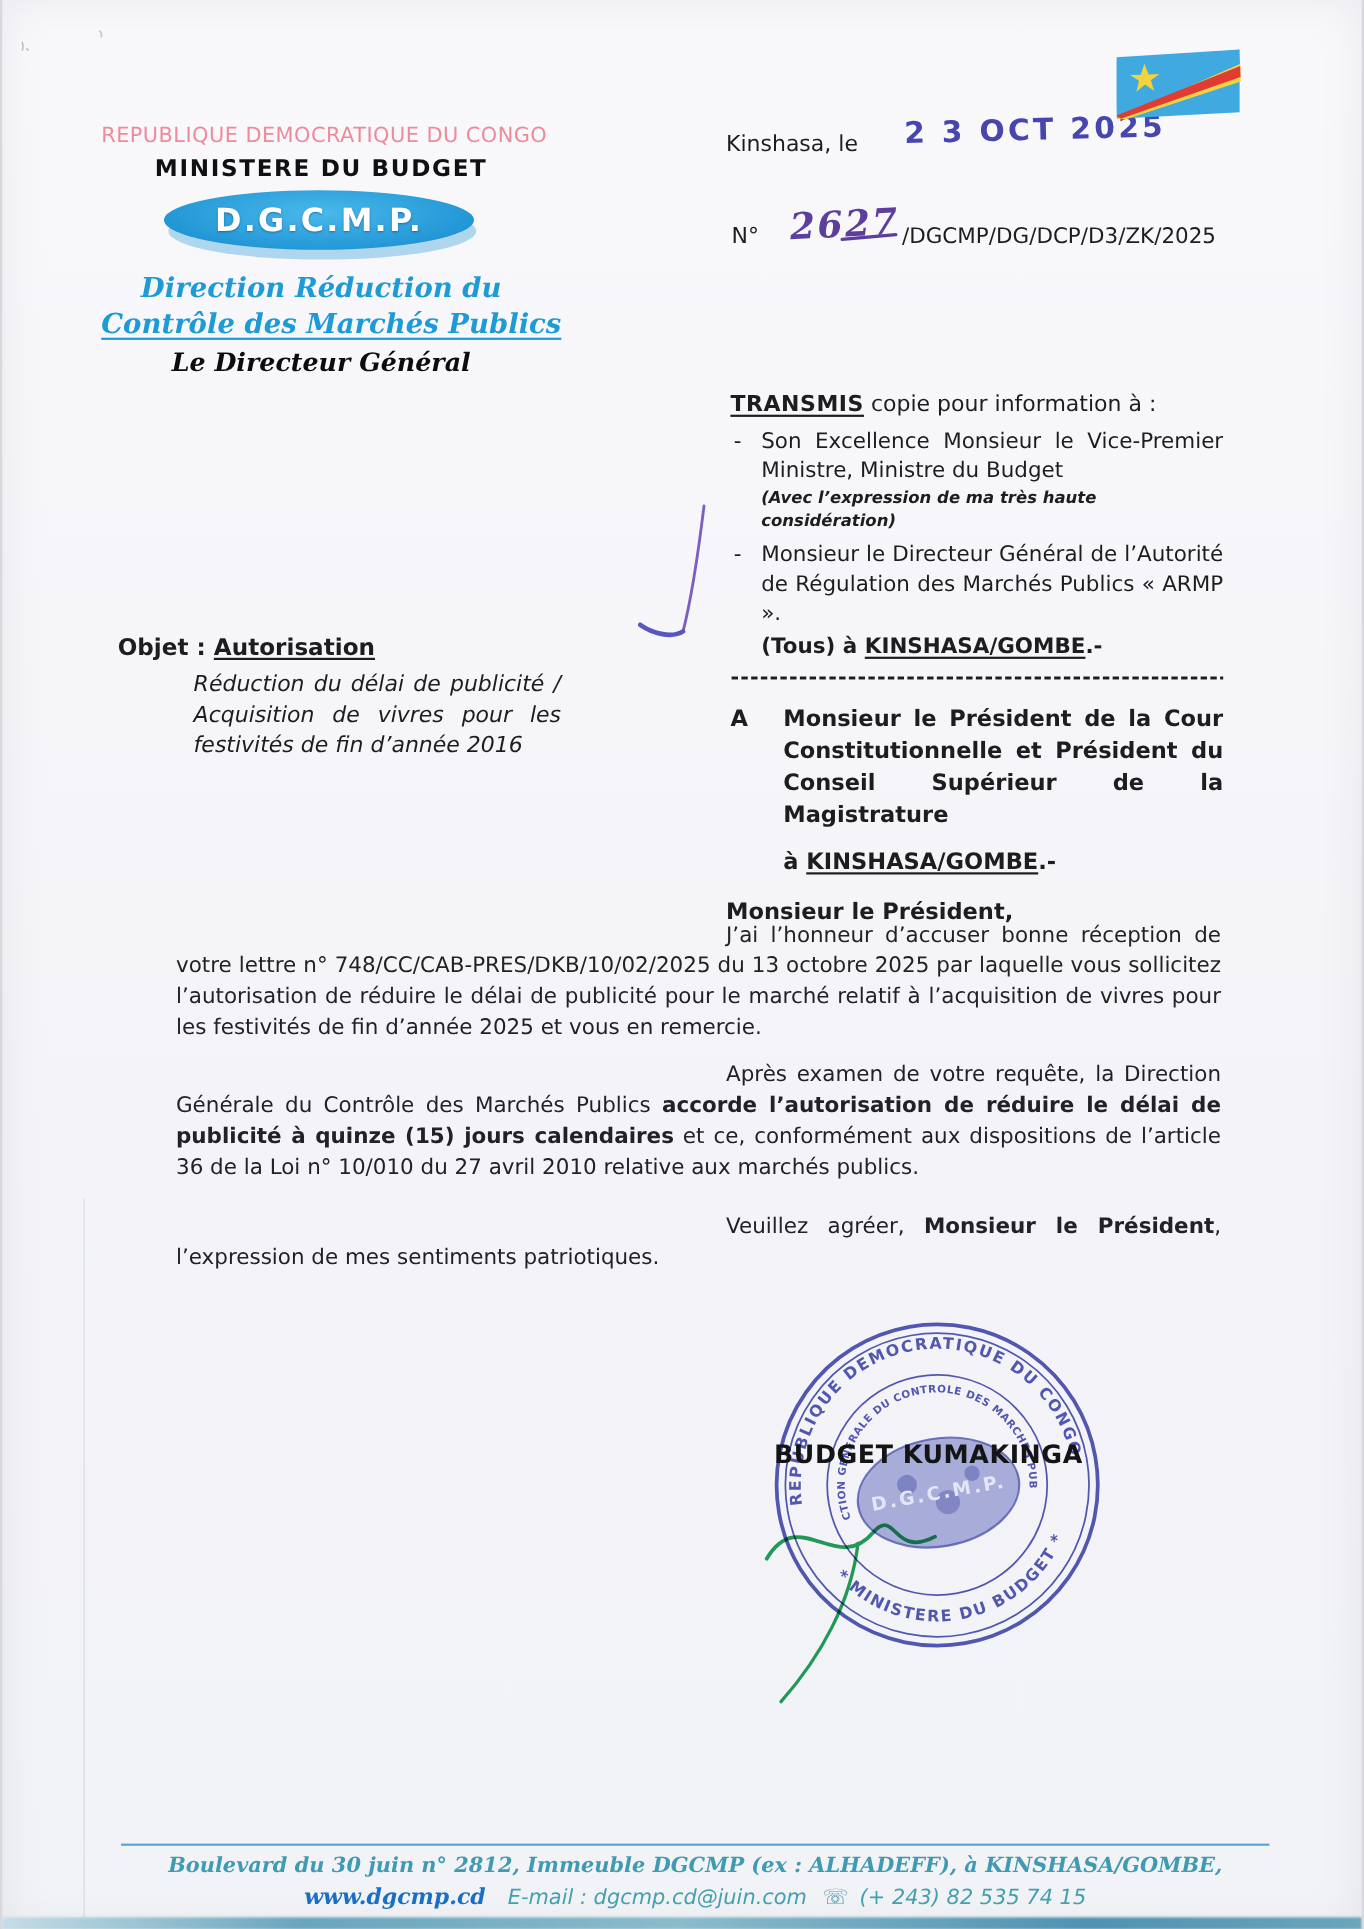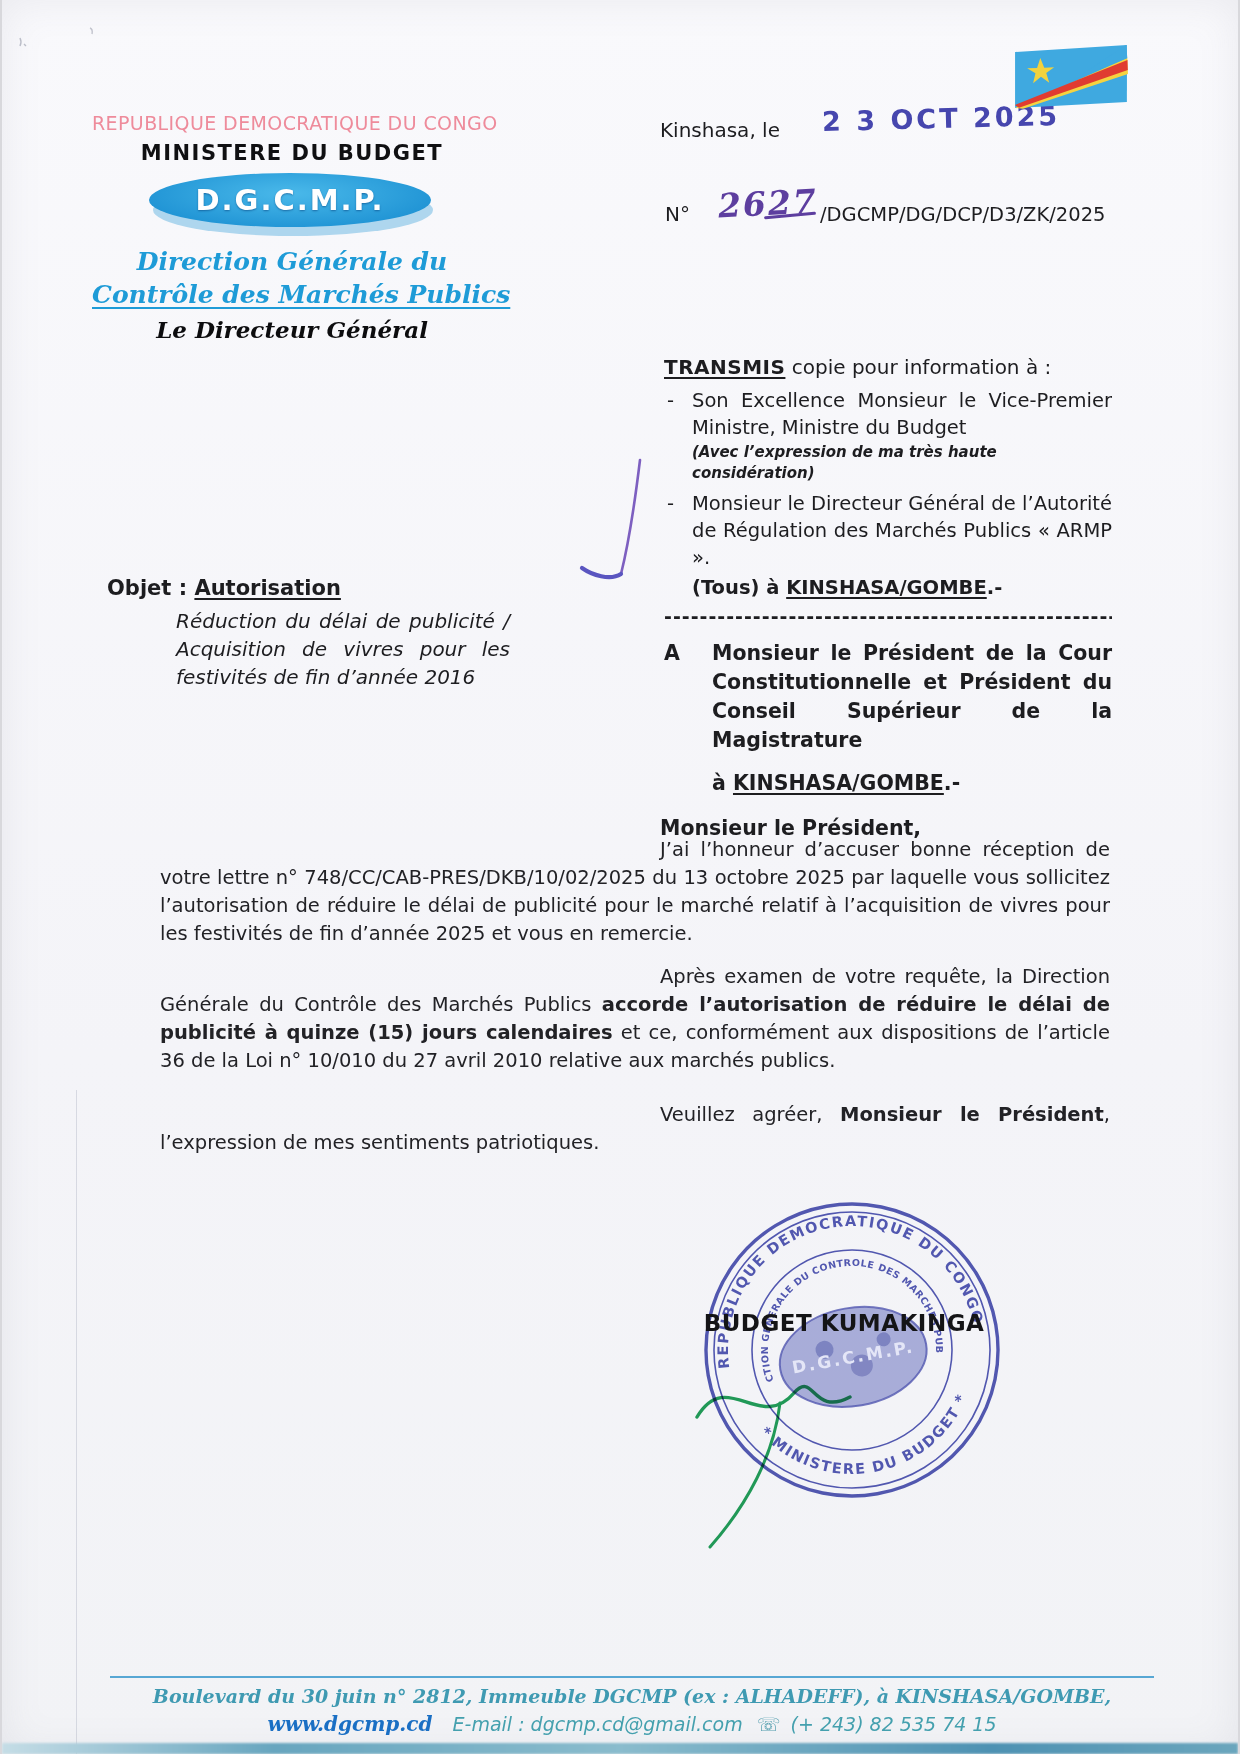--- a/index.html
+++ b/index.html
@@ -107,21 +107,21 @@
 
   <div class="abs hdr-left">
     <div class="republic">REPUBLIQUE DEMOCRATIQUE DU CONGO</div>
     <div class="ministry">MINISTERE DU BUDGET</div>
     <div class="oval-wrap">
       <div class="oval-shadow"></div>
       <div class="oval">
         <span class="oval-text">D.G.C.M.P.</span>
       </div>
     </div>
-    <div class="script script1">Direction Générale du</div>
+    <div class="script script1">Direction Réduction du</div>
     <div class="script script2">Contrôle des Marchés Publics</div>
     <div class="director">Le Directeur Général</div>
   </div>
 
   <div class="abs city">Kinshasa, le</div>
   <div class="abs datestamp">2 3 OCT  2025</div>
 
   <svg class="abs flag-box" viewBox="0 0 116 62">
     <path d="M2,4 L114,1 L112,58 L0,60 Z" fill="#3fa9e0"></path>
     <path d="M0,60 L114,14 L114,30 L8,61 Z" fill="#f5d33f"></path>
@@ -210,19 +210,19 @@
     <path d="M 118,48 C 112,100 85,150 48,192" stroke="#22a05a" stroke-width="3" fill="none" stroke-linecap="round"></path>
   </svg>
 
   <div class="abs signatory">BUDGET KUMAKINGA</div>
 
   <div class="abs fold-line"></div>
   <div class="abs f-rule"></div>
   <div class="abs f-line1">Boulevard du 30 juin n° 2812, Immeuble DGCMP (ex : ALHADEFF), à KINSHASA/GOMBE,</div>
   <div class="abs f-line2">
     <span class="f-web">www.dgcmp.cd</span>
-    <span class="f-email">E-mail : dgcmp.cd@gmail.com</span>
+    <span class="f-email">E-mail : dgcmp.cd@juin.com</span>
     <span class="f-phone-icon">☏</span>
     <span>(+ 243) 82 535 74 15</span>
   </div>
   <div class="abs f-strip"></div>
 
 </div>
 
 </body></html>

